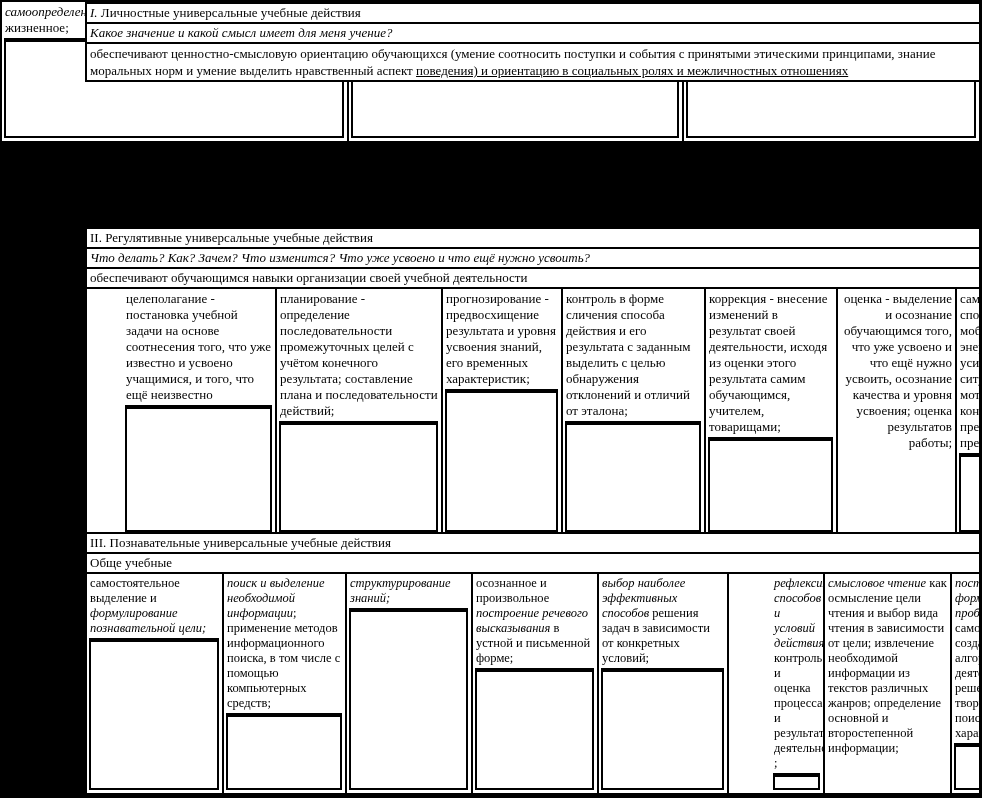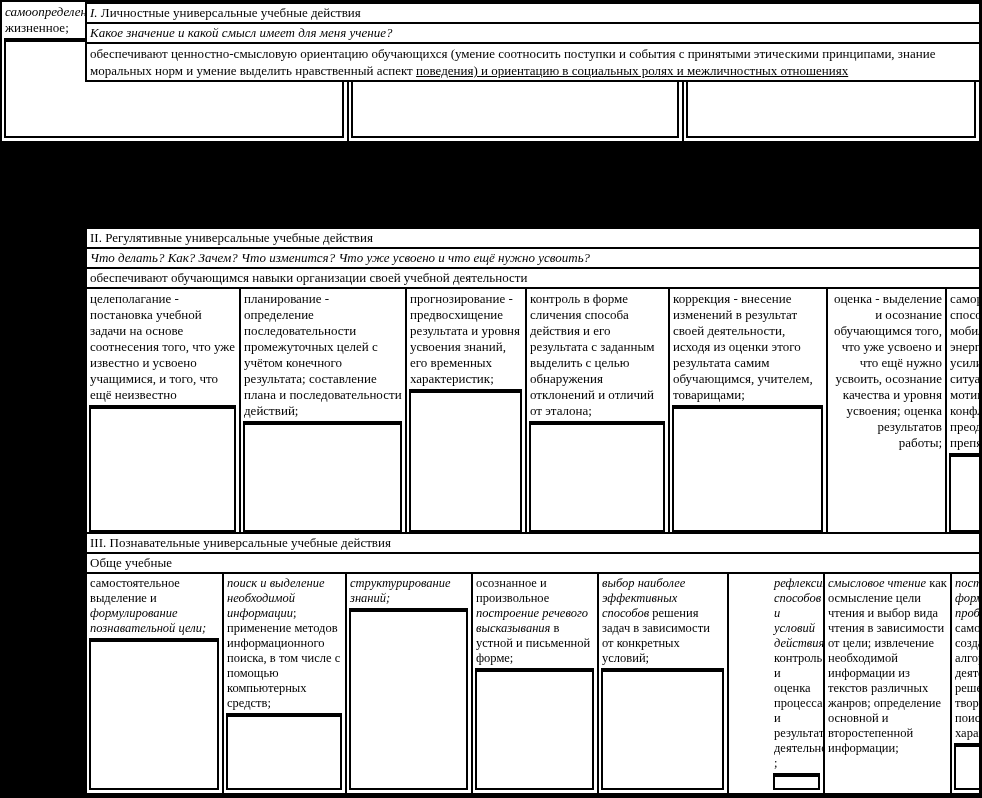--- a/index.html
+++ b/index.html
@@ -28,22 +28,22 @@
   
   #sec1{top:2px;left:85px;width:1070px;}
   #personal{top:88px;left:90px;width:981px;height:139px;border:2px solid #000;display:flex;align-items:stretch;overflow:hidden;background:#fff;}
   #personal .col:last-child{border-right:none;}
   #sec2{top:227px;left:85px;width:1060px;}
   #sec2 .cols{height:246px;border-bottom:3px solid #000;}
   #sec3{top:532px;left:85px;width:1060px;border-bottom:none;}
   #sec3 .cols{height:219px;}
   #rightstrip{position:absolute;top:0;left:979px;width:3px;height:798px;background:#000;}
   .w-p1{width:347px;}.w-p2{width:335px;}.w-p3{width:295px;}
-  .w-a1{width:154px;}.w-a2{width:166px;}.w-a3{width:120px;}.w-a4{width:143px;}
-  .w-a5{width:158px;}.w-a6{width:119px;text-align:right;}.w-a7{width:120px;}
+  .w-a1{width:154px;margin-left:36px;}.w-a2{width:166px;}.w-a3{width:120px;}.w-a4{width:143px;}
+  .w-a5{width:132px;}.w-a6{width:119px;text-align:right;}.w-a7{width:120px;}
   .w-b1{width:137px;}.w-b2{width:123px;font-family:Liberation Serif, serif;}.w-b3{width:126px;}.w-b4{width:126px;}
   .w-b5{width:130px;}.w-b6{width:96px;padding-left:42px;}.w-b7{width:127px;}.w-b8{width:115px;}
   .ba{overflow-wrap:anywhere;}
 </style>
 </head>
 <body>
 
 <div class="sec" id="sec1">
   <div class="row">
     <span class="it">I.</span><span class="rm"> Личностные универсальные учебные действия</span>

